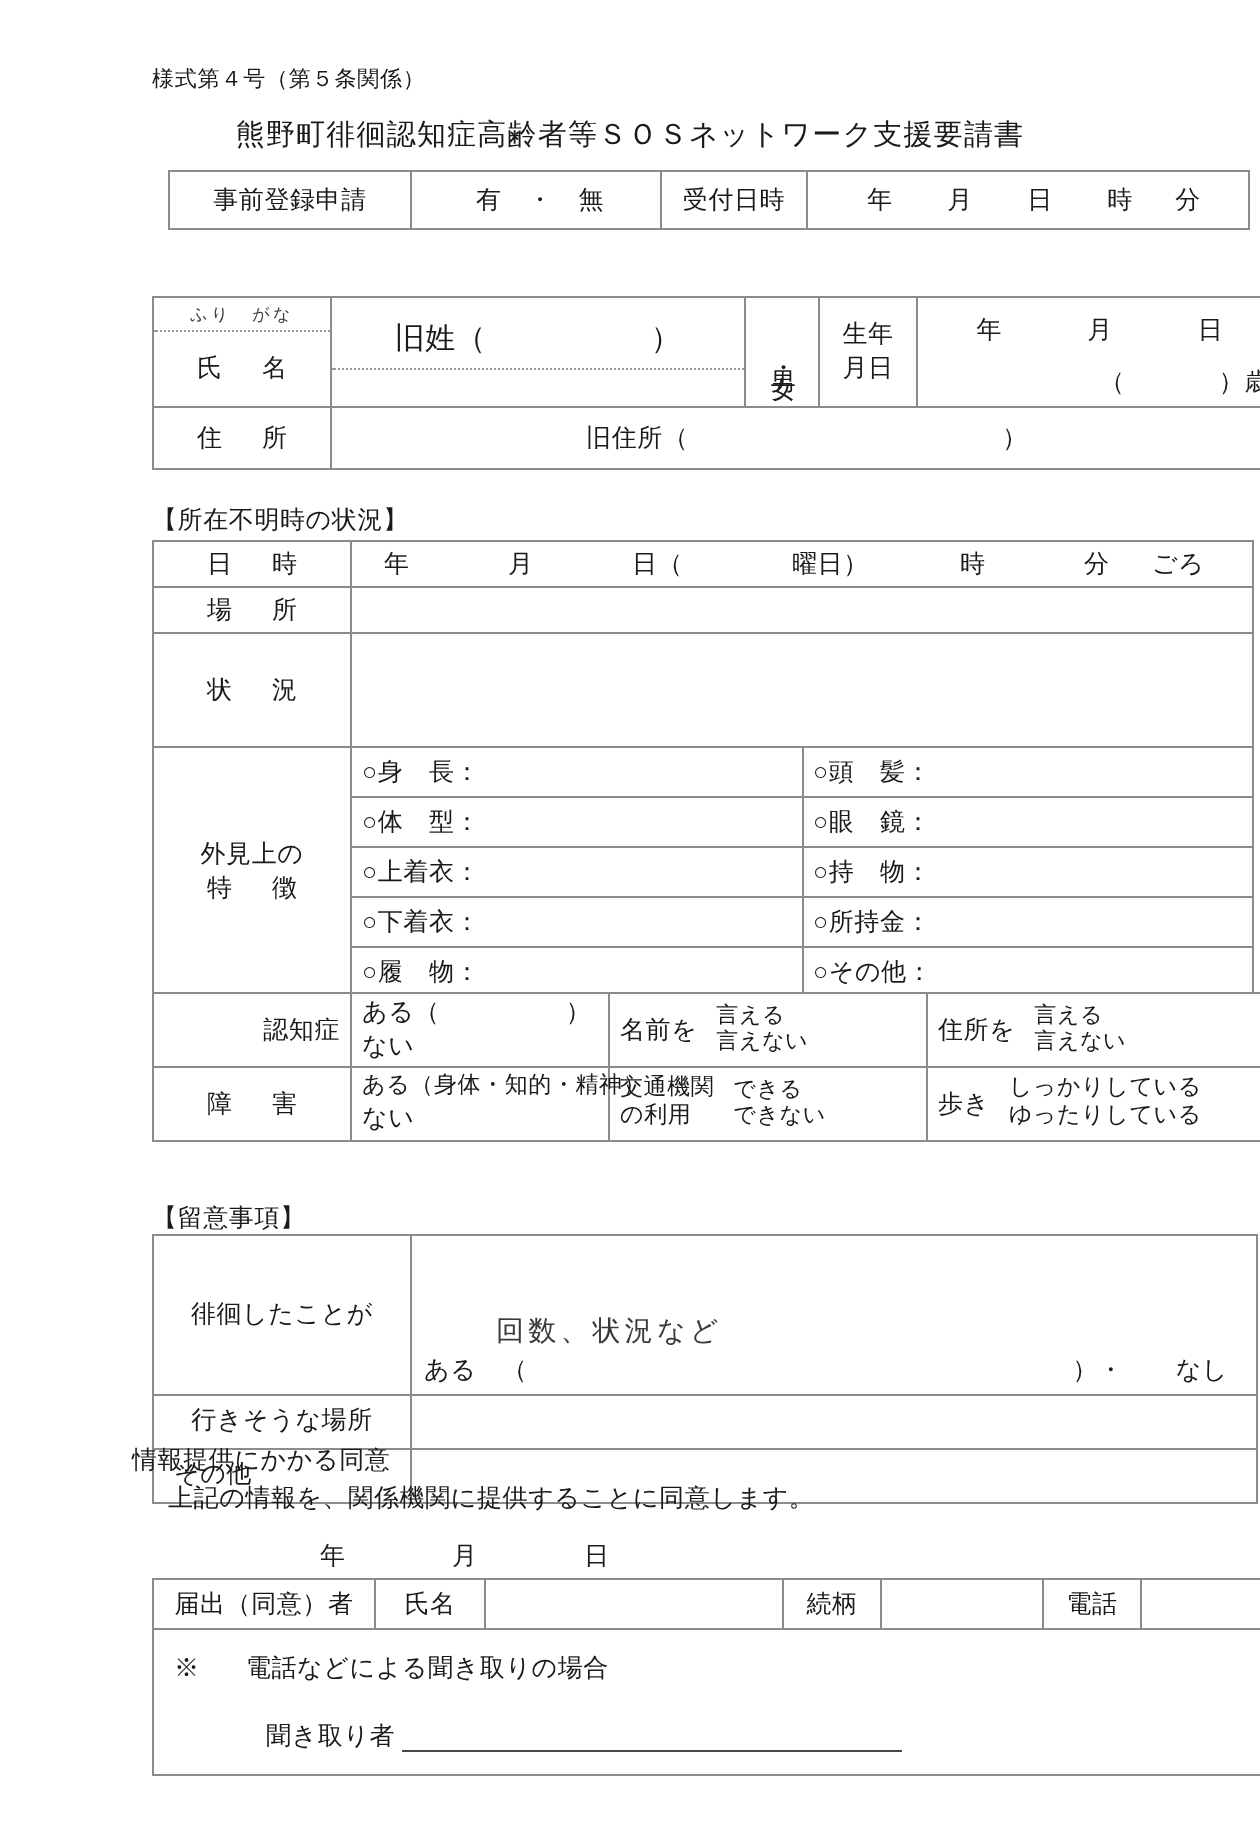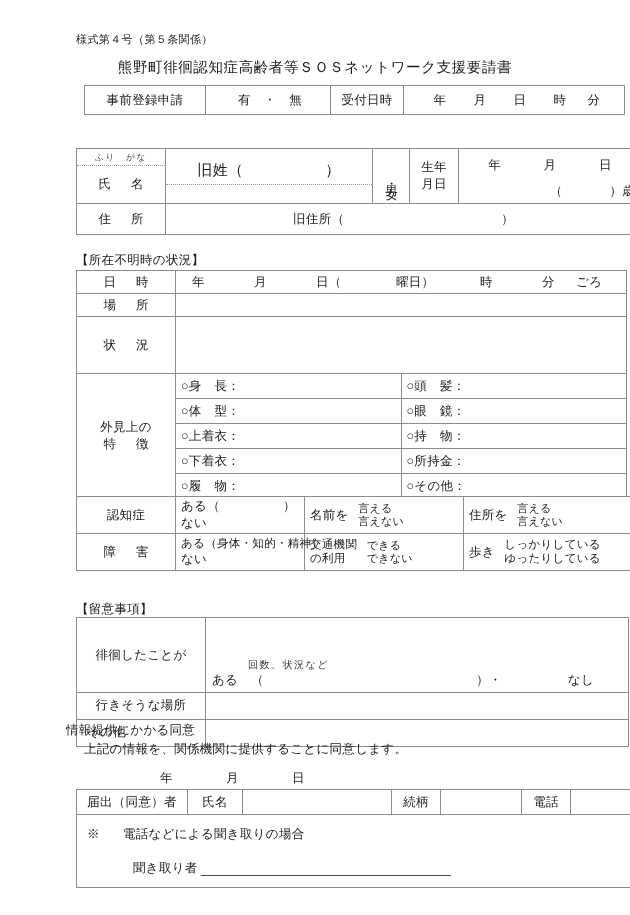--- a/index.html
+++ b/index.html
@@ -179,33 +179,32 @@
     display: inline-block;
     vertical-align: middle;
     margin-right: 6px;
     font-size: 12.5px;
   }
   .opt-lead.two { line-height: 1.2; }
 
   
   .haikai-cell { padding: 3px 6px !important; position: relative; }
   .haikai-note {
-    font-size: 10px;
+    font-size: 14px;
     color: #3a3a3a;
     margin-left: 36px;
     letter-spacing: .15em;
     line-height: 1.2;
     margin-top: 38px;
   }
   .haikai-main {
     display: flex;
     align-items: flex-start;
     font-size: 12.5px;
     margin-top: 1px;
-    gap: 20px;
   }
   .haikai-main .fill { flex: 1 1 auto; }
 
   
   .interview-cell { padding: 7px 10px !important; height: 58px; vertical-align: top; }
   .iv-line1 { font-size: 12.5px; letter-spacing: .3px; }
   .iv-line1 .mark-gap { display: inline-block; width: 1.3em; }
   .iv-line2 {
     margin-top: 17px;
     margin-left: 46px;
@@ -379,21 +378,21 @@
       <td class="lft appear" style="height:24px;">○履　物：</td>
       <td class="lft appear">○その他：</td>
     </tr>
   </tbody>
     </table>
 
   <table class="grid" style="left:76px; top:496px; width:528px;">
 
     <tbody>
         <tr>
-      <td class="ctr" style="width:88px; height:36px;">認知症</td>
+      <td class="ctr" style="width:88px; height:36px;text-align:right;">認知症</td>
       <td class="lft" style="width:118px;">
         <div>
           <span>ある（</span>
           <span style="display:inline-block;width:56px"></span>
           <span>）</span>
         </div>
         <div>ない</div>
       </td>
       <td class="lft" style="width:148px;margin-left:14px;">
         <span class="opt-lead">名前を</span>

